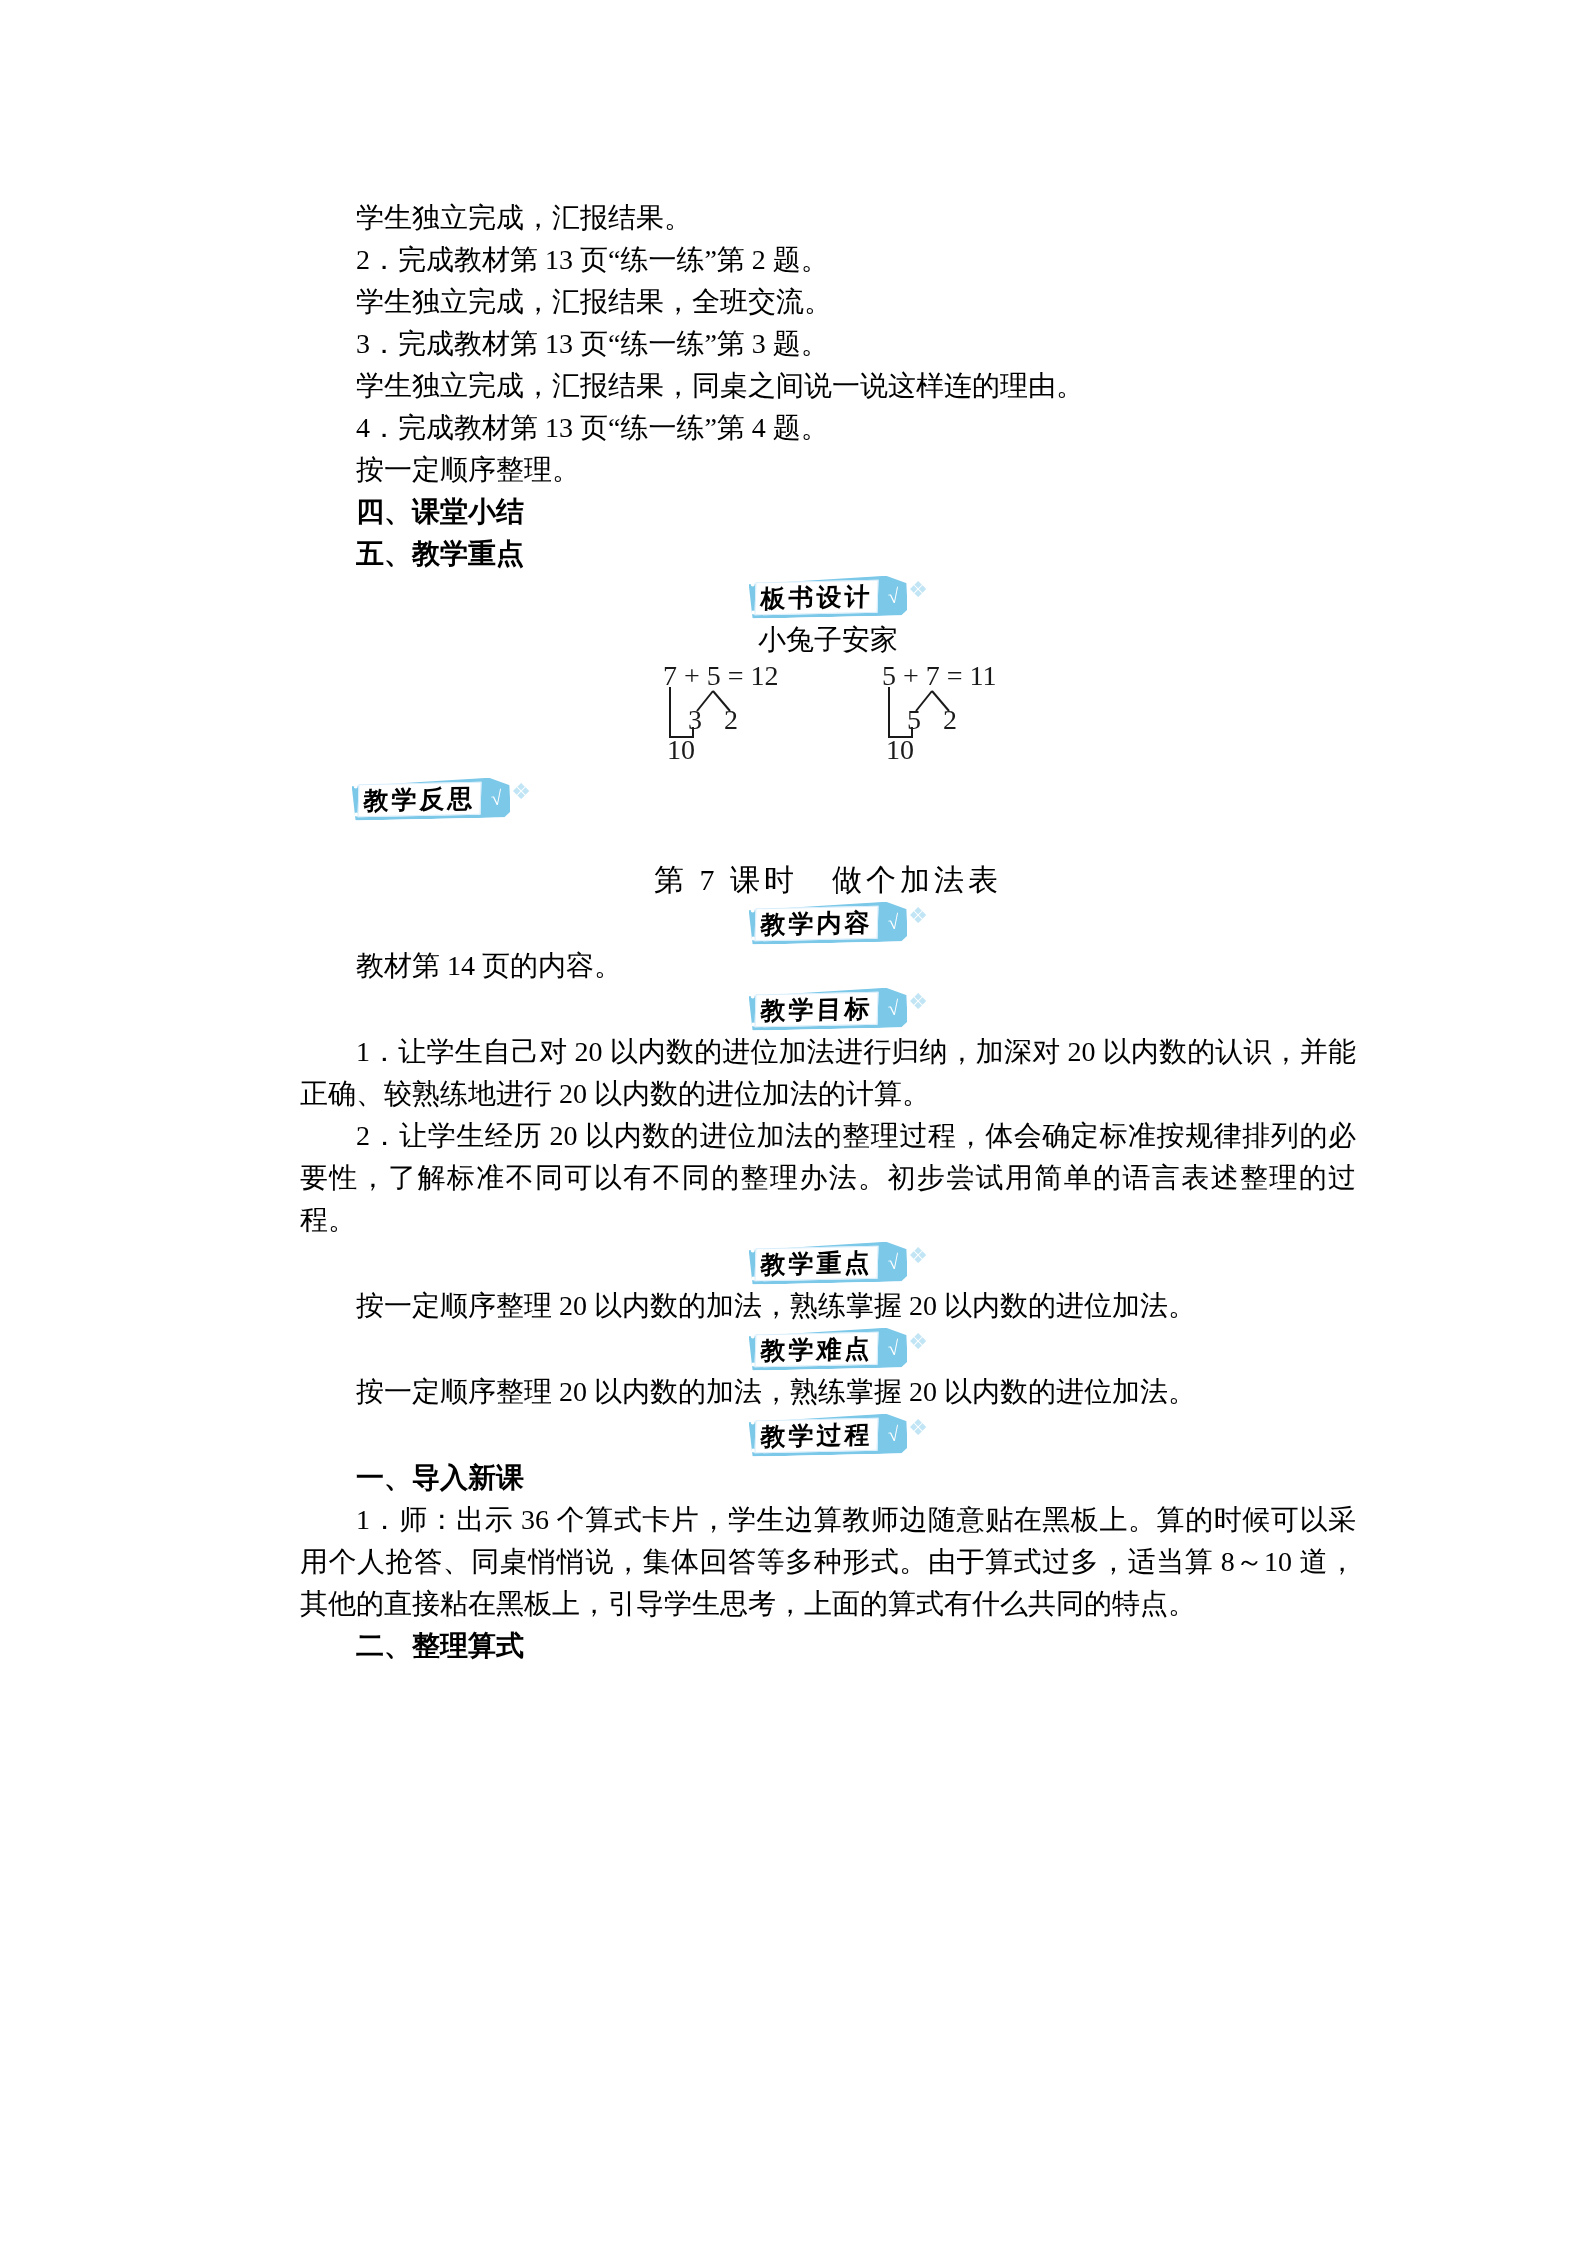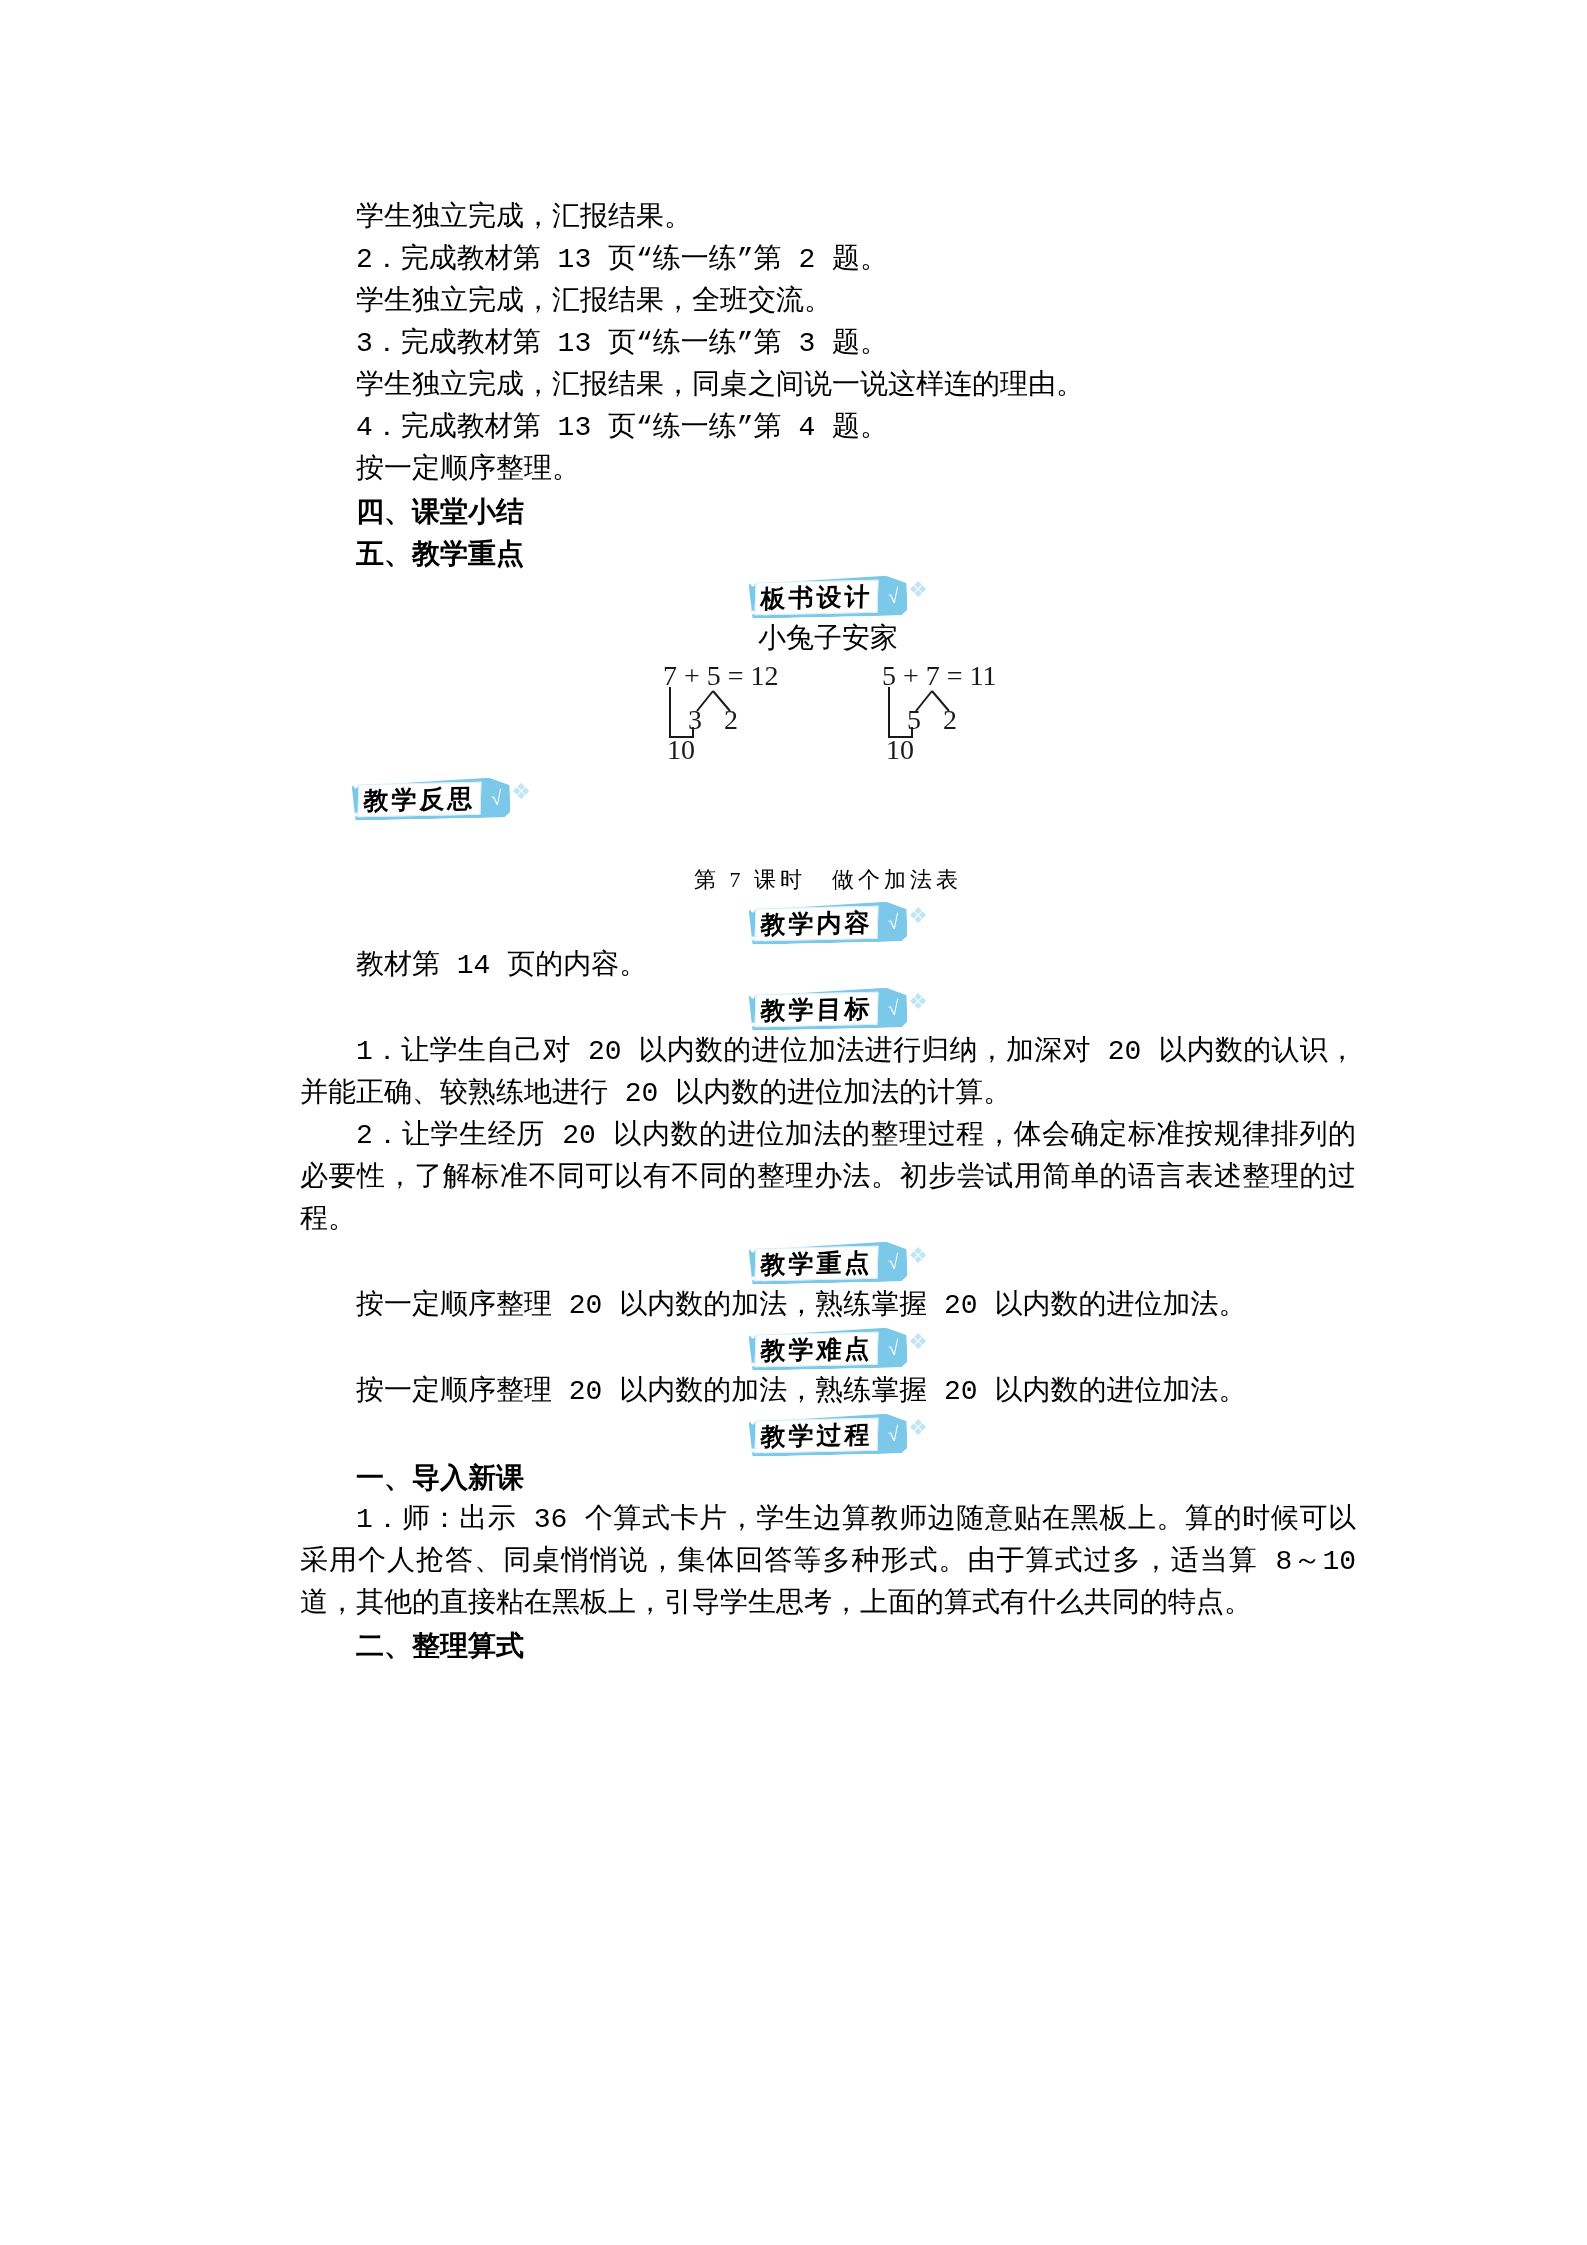--- a/index.html
+++ b/index.html
@@ -16,33 +16,33 @@
     left:300px;top:0;
     width:1056px;
     padding-top:197px;
   }
   p.line{
     margin:0;
     font-size:28px;
     line-height:42px;
     text-align:justify;
     text-indent:56px;
-    font-family:Liberation Mono, monospace;
+    font-family:Liberation Serif, serif;
   }
   p.heading{
     font-family:"Liberation Sans","DejaVu Sans",sans-serif;
     font-weight:700;
   }
   p.center-line{
     text-align:center;
     text-indent:0;
   }
   .lesson-title{
     margin:38px 0 0 0;
-    font-size:22px;
+    font-size:30px;
     line-height:42px;
     text-align:center;
     text-indent:0;
     letter-spacing:4px;
     font-family:"Liberation Serif","DejaVu Serif",serif;
   }
   
   .badge{
     position:relative;
     width:158px;height:44px;

